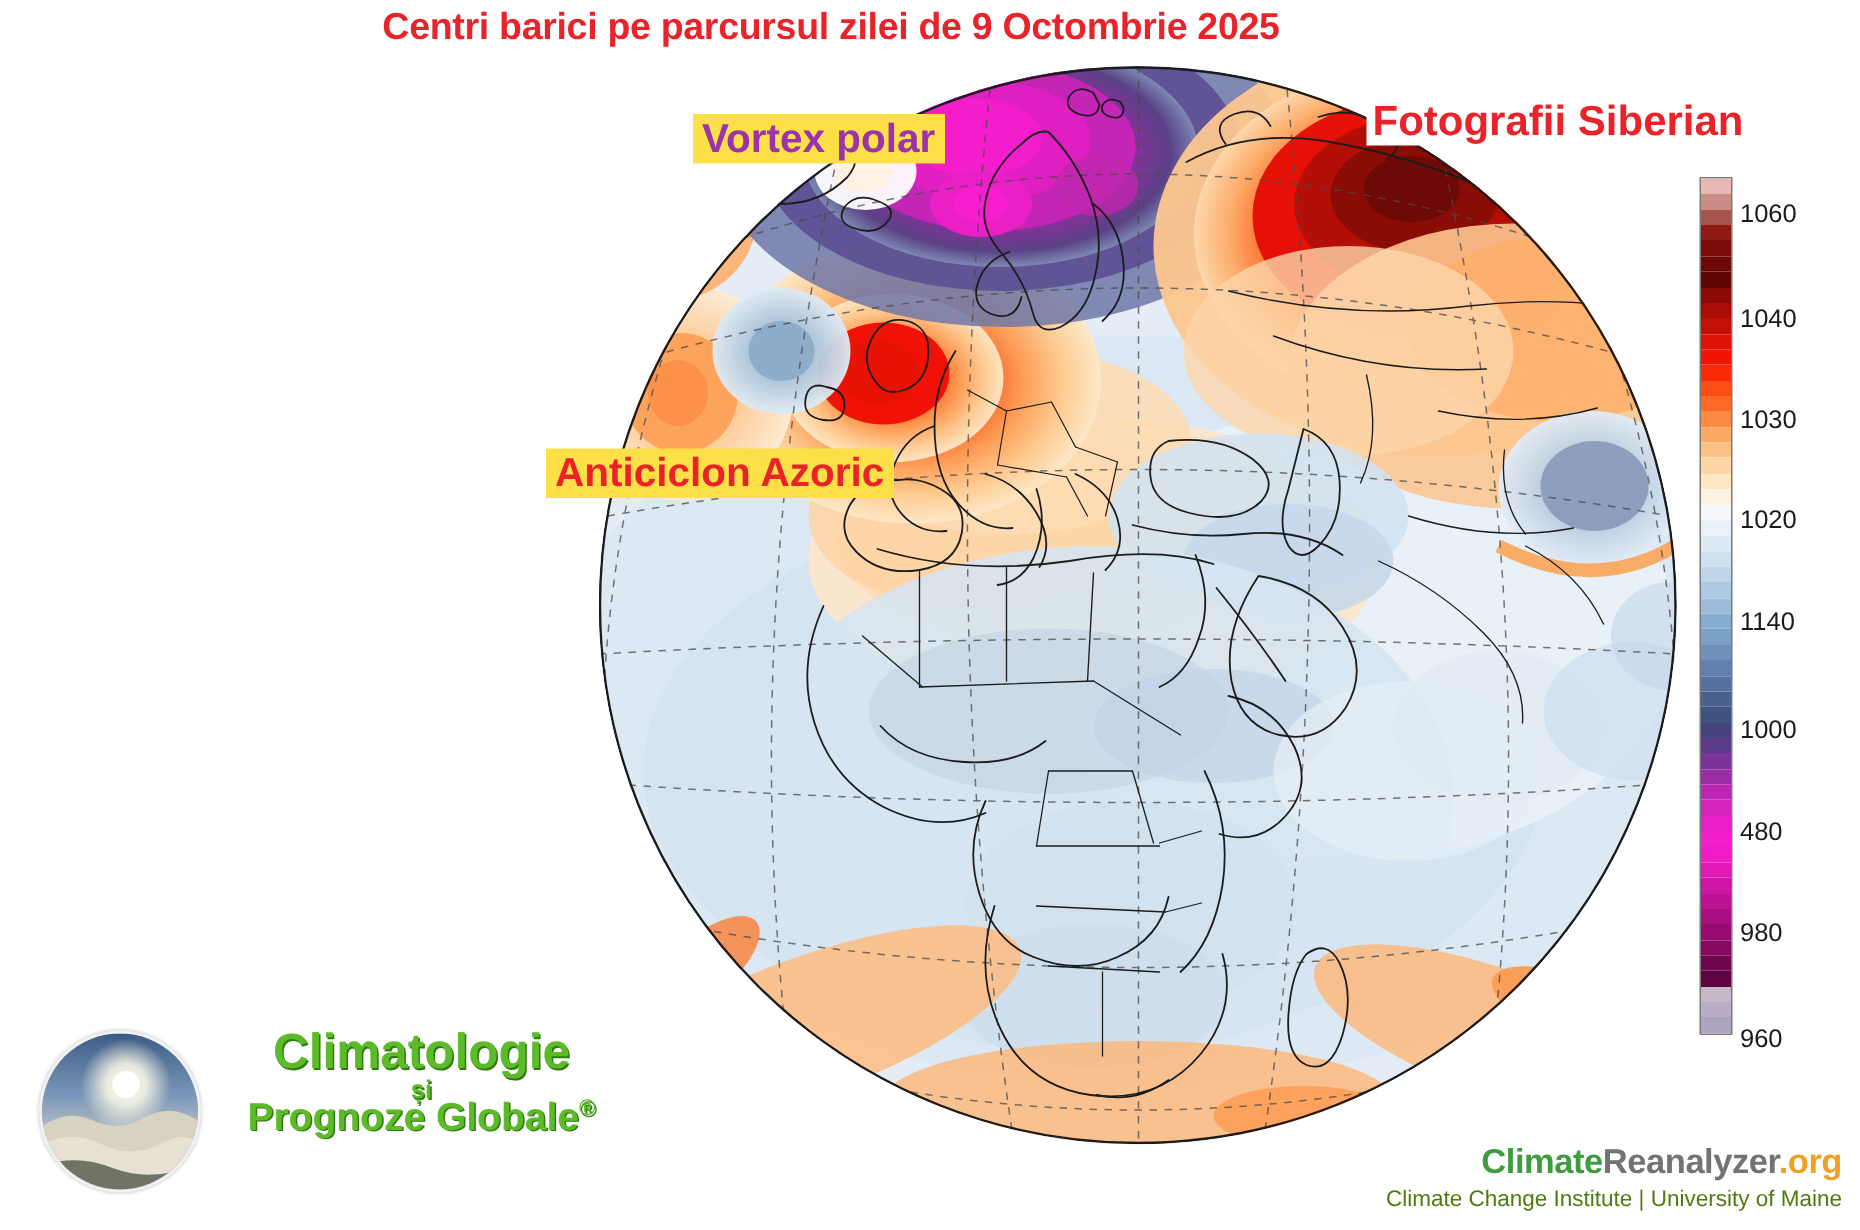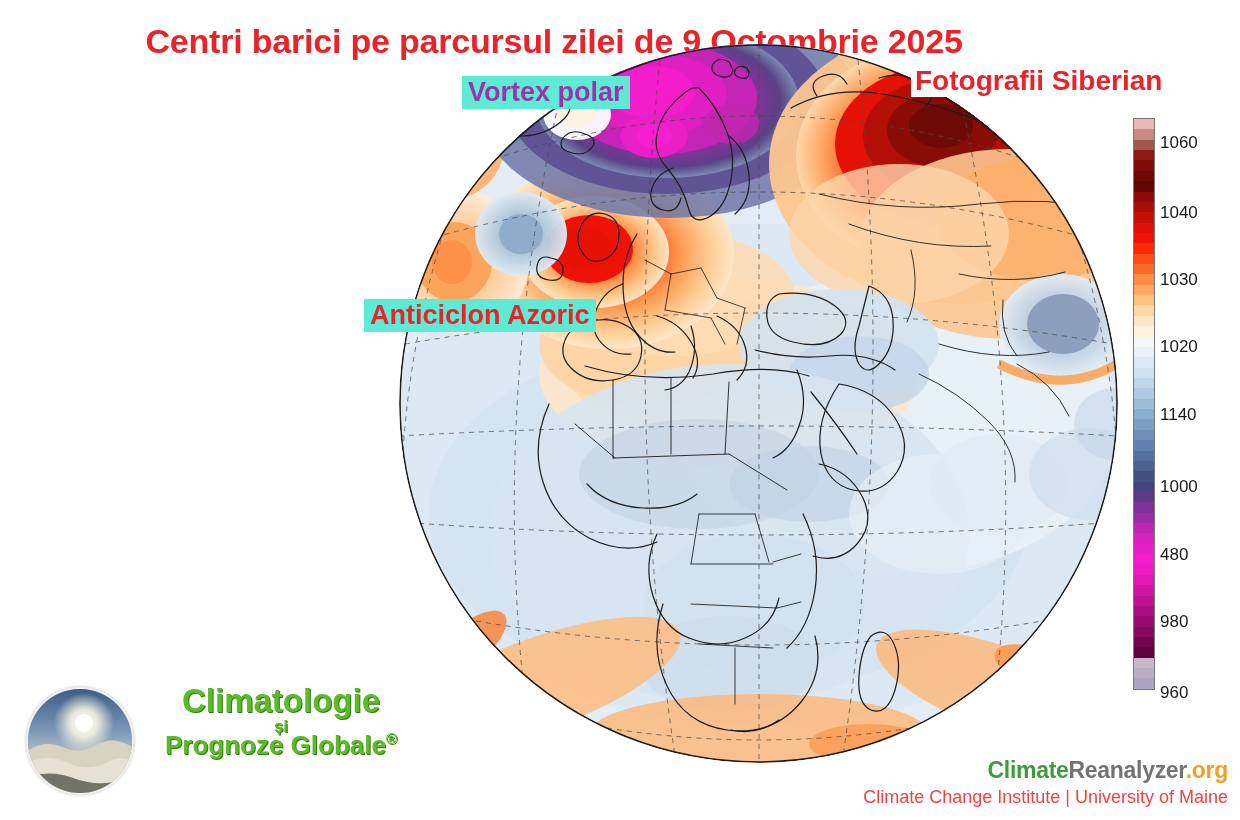--- a/index.html
+++ b/index.html
@@ -7,23 +7,23 @@
     width:1240px;height:820px;
     background:#ffffff;
     font-family:"Liberation Sans",sans-serif;
     overflow:hidden;
     position:relative;
   }
 
   
   #main-title{
     position:absolute;
-    top:22px; left:0; width:1108px;
+    top:4px; left:0; width:1108px;
     text-align:center;
-    font-size:34px;
+    font-size:25px;
     font-weight:bold;
     color:#e8242a;
     letter-spacing:-0.2px;
     white-space:nowrap;
   }
 
   
   #globe-wrap{
     position:absolute;
     left:399px; top:44px;
@@ -36,21 +36,21 @@
     border-radius:50%;
     overflow:hidden;
     background:#eaf0f7;
   }
   #globe-svg{position:absolute;left:0;top:0;}
 
   
   .map-label{
     position:absolute;
     font-weight:bold;
-    background:#5eead4;
+    background:#fde047;
     line-height:1.05;
     white-space:nowrap;
     padding:2px 6px 3px 6px;
   }
   #label-vortex{
     left:462px; top:76px;
     font-size:27px;
     color:#9b34ab;
   }
   #label-siberian{
@@ -153,22 +153,22 @@
   #credit-main{
     font-size:23px;
     font-weight:bold;
     letter-spacing:-0.3px;
     white-space:nowrap;
   }
   .cr-climate{color:#3f9b3f;}
   .cr-reanalyzer{color:#737373;}
   .cr-org{color:#f0a024;}
   #credit-sub{
-    font-size:18px;
-    color:#ef4444;
+    font-size:15px;
+    color:#4d7c0f;
     margin-top:3px;
     white-space:nowrap;
   }
 </style>
 </head>
 <body>
 
 <div id="main-title">Centri barici pe parcursul zilei de 9 Octombrie 2025</div>
 
 <div id="globe-wrap">

